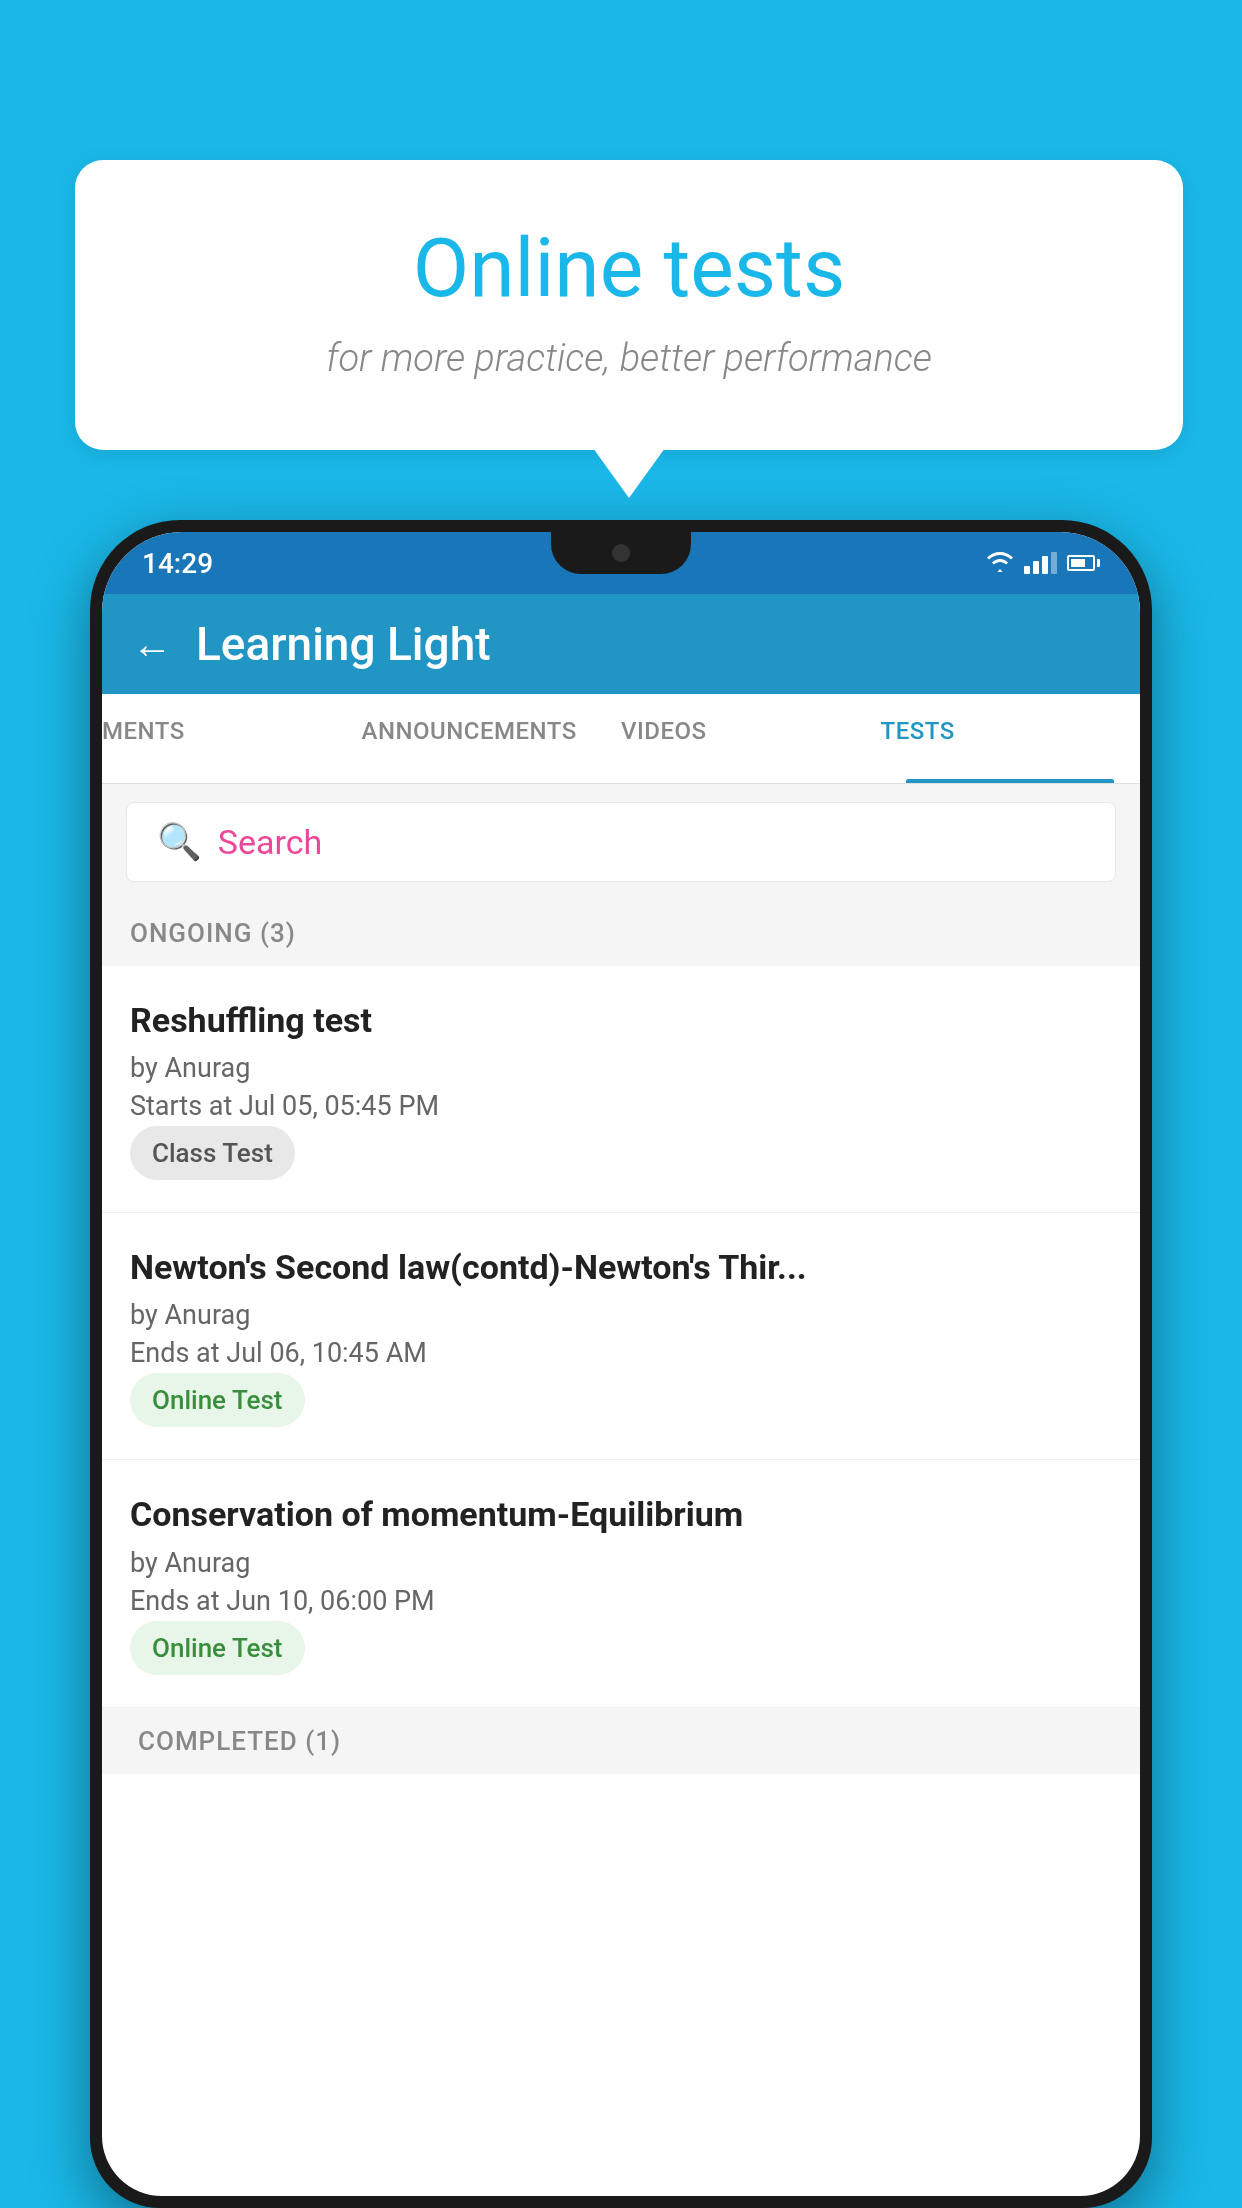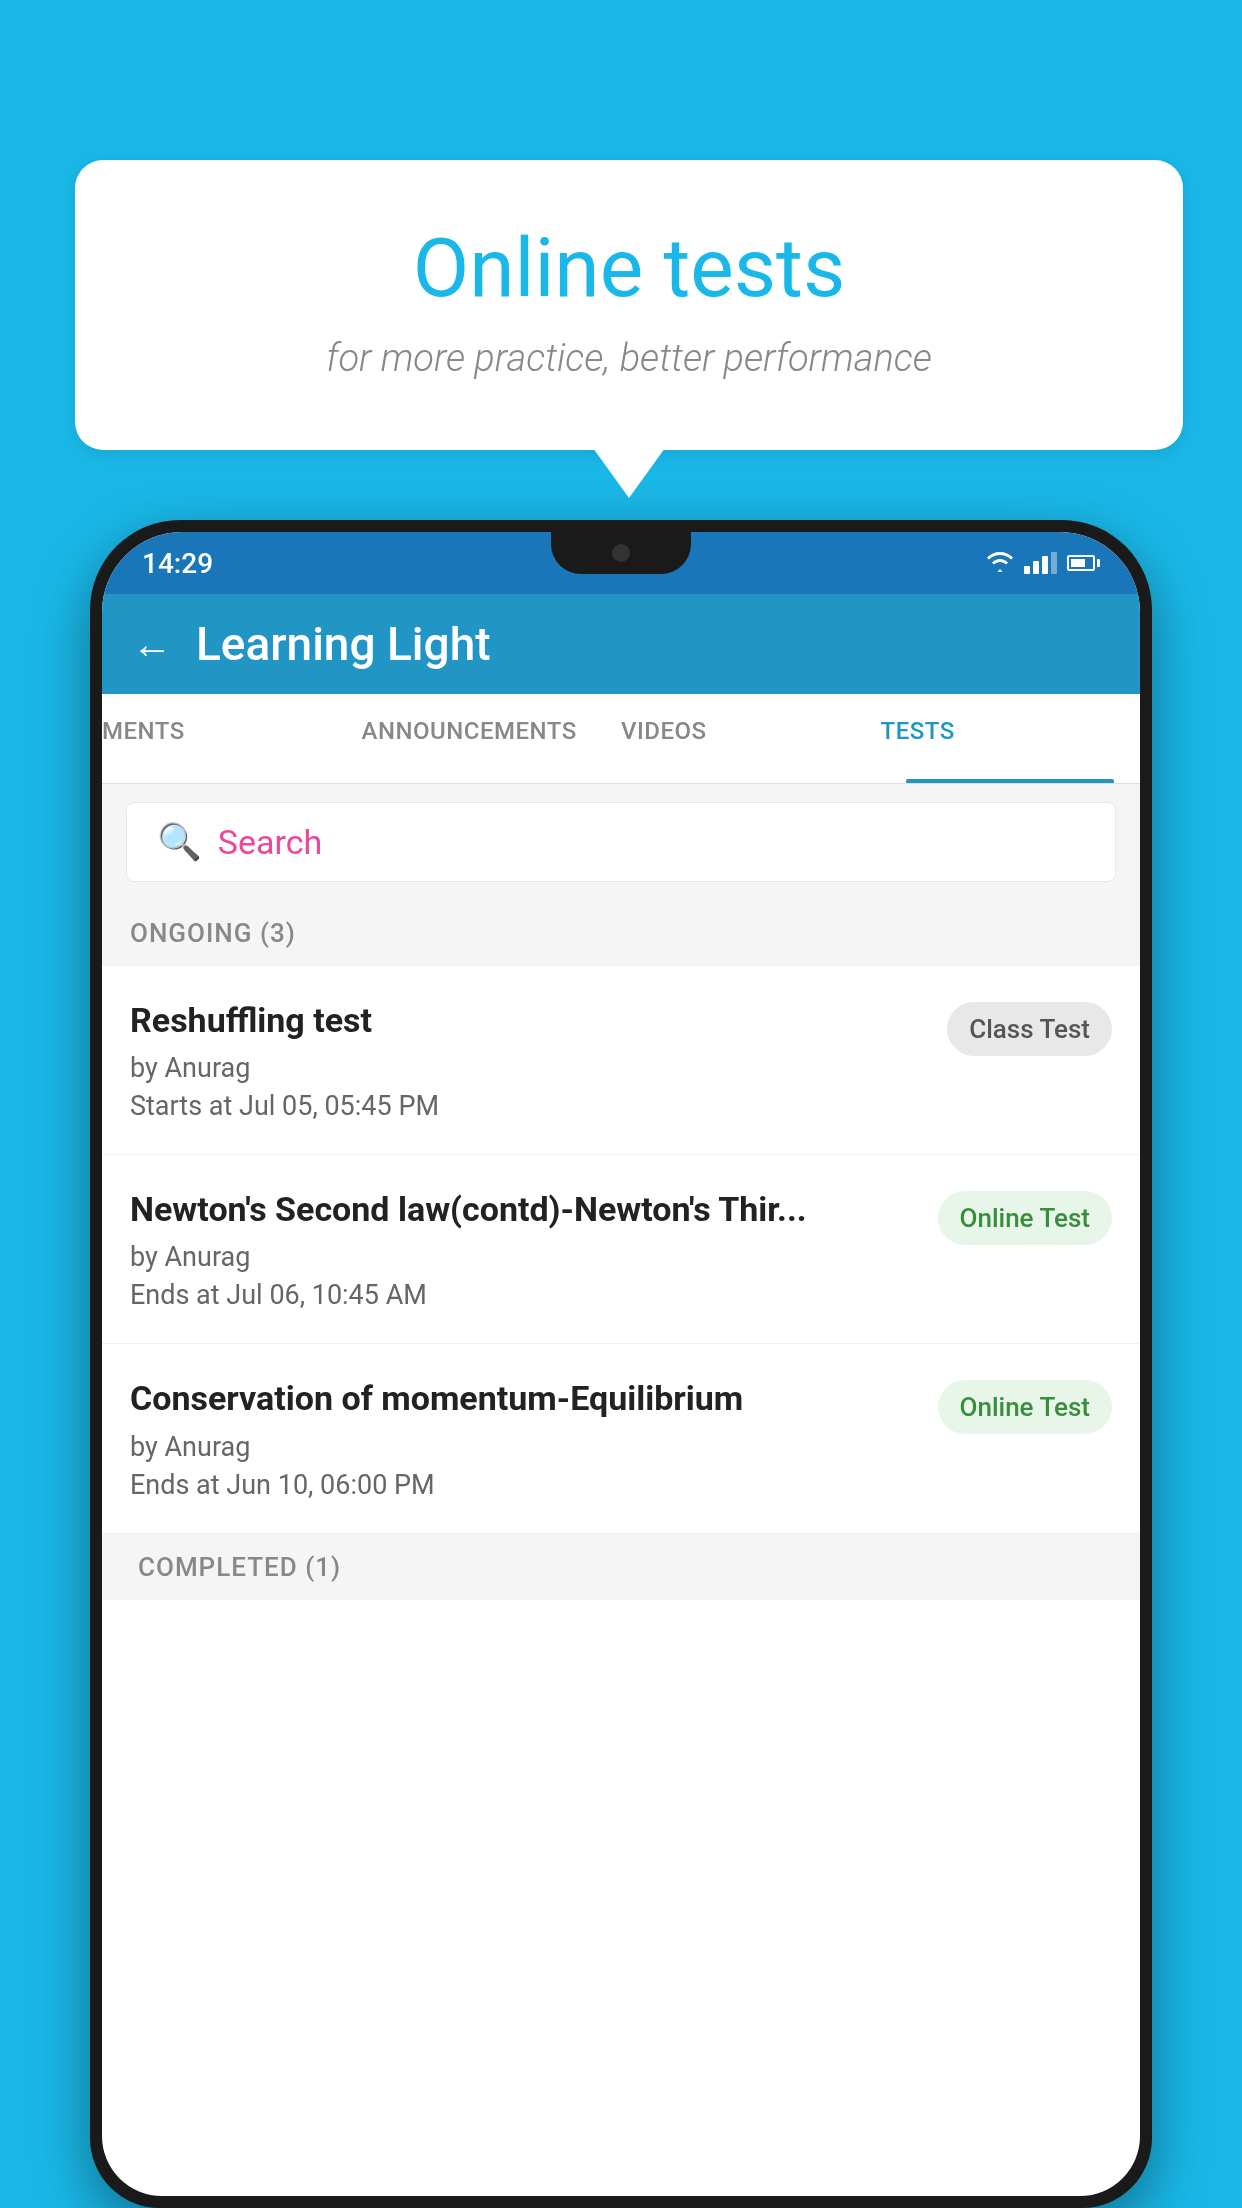--- a/index.html
+++ b/index.html
@@ -226,20 +226,21 @@
     .test-list {
       background: white;
     }
 
     .test-item {
       padding: 32px 28px;
       border-bottom: 1px solid #f0f0f0;
       display: flex;
       align-items: flex-start;
       justify-content: space-between;
+      flex-direction: column;
     }
 
     .test-info {
       flex: 1;
       padding-right: 20px;
     }
 
     .test-name {
       font-size: 34px;
       font-weight: 700;

